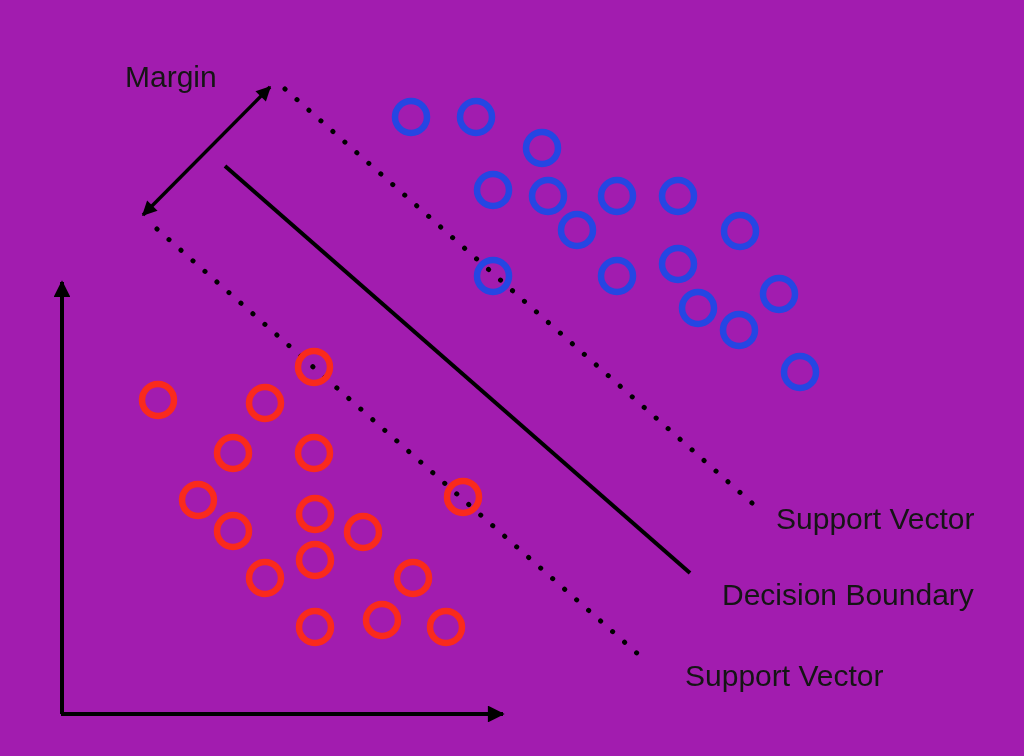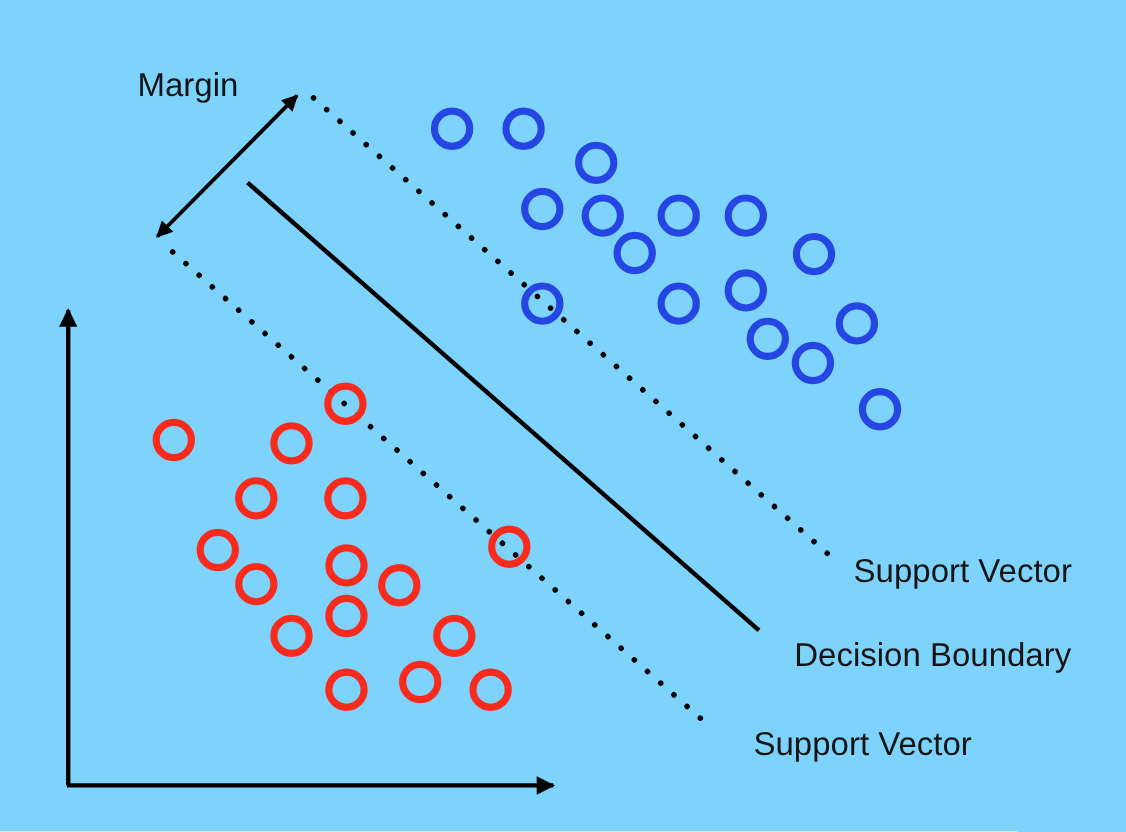--- a/index.html
+++ b/index.html
@@ -5,21 +5,21 @@
   html, body {
     margin: 0;
     padding: 0;
     background: #ffffff;
     font-family: "Liberation Sans", sans-serif;
   }
   .stage {
     position: relative;
     width: 1024px;
     height: 756px;
-    background: #7dd3fc;
+    background: #a21caf;
     overflow: hidden;
   }
   svg { display: block; }
   .lbl {
     font-family: "Liberation Sans", sans-serif;
     font-size: 30px;
     fill: #151515;
   }
 </style>
 </head>

